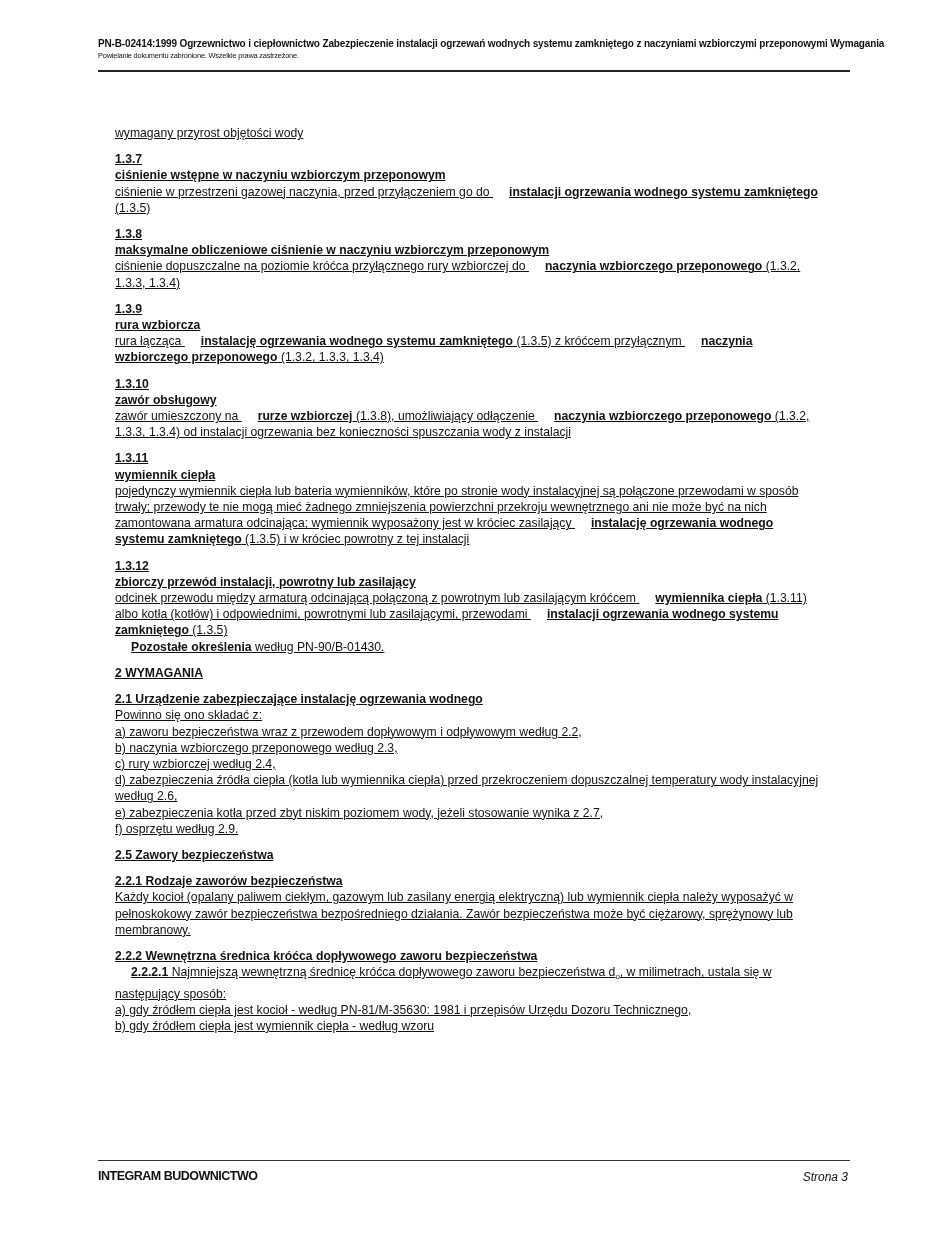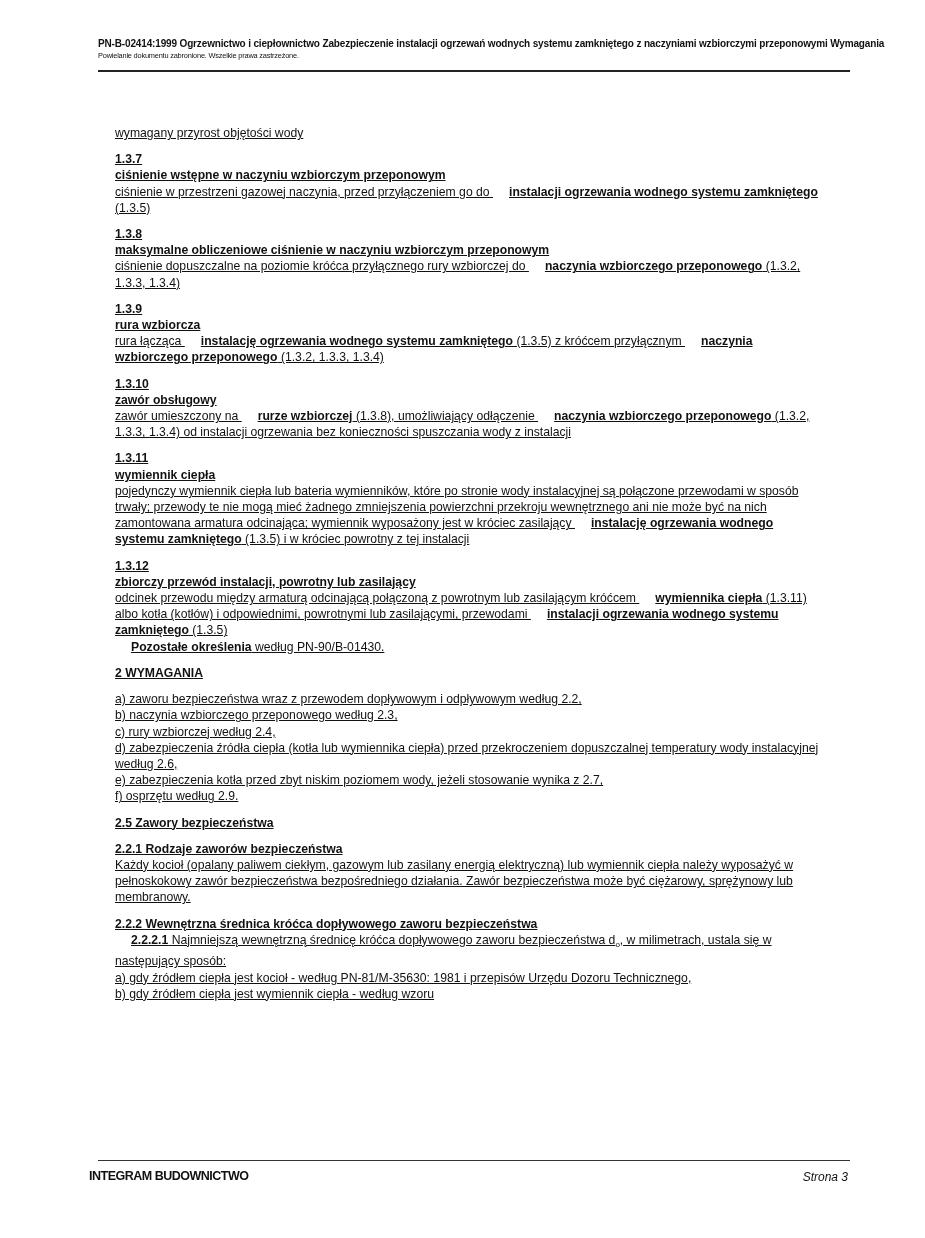--- a/index.html
+++ b/index.html
@@ -23,21 +23,21 @@
     font-size: 12.2px; line-height: 16.2px;
   }
   .content p { margin: 0; text-decoration: underline; }
   .gap { height: 10px; }
   .b { font-weight: bold; margin-left: 16px; }
   .u { text-decoration: underline; }
   .ftr-rule {
     position: absolute; left: 98px; top: 1160px; width: 752px; height: 1.4px; background: #333;
   }
   .ftr-left {
-    position: absolute; left: 89px; top: 1169px; font-size: 12.5px; font-weight: bold;
+    position: absolute; left: 98px; top: 1169px; font-size: 12.5px; font-weight: bold;
     letter-spacing: -0.5px;
   }
   .ftr-right {
     position: absolute; right: 77px; top: 1170px; font-size: 12px; font-style: italic;
   }
   sub { font-size: 8px; }
 </style>
 </head>
 <body>
 
@@ -89,20 +89,22 @@
     <p class="b">zbiorczy przewód instalacji, powrotny lub zasilający</p>
     <p><span>odcinek przewodu między armaturą odcinającą połączoną z powrotnym lub zasilającym króćcem </span><span class="b">wymiennika ciepła</span><span> (1.3.11) albo kotła (kotłów) i odpowiednimi, powrotnymi lub zasilającymi, przewodami </span><span class="b">instalacji ogrzewania wodnego systemu zamkniętego</span><span> (1.3.5)</span></p>
     <p><span class="b">Pozostałe określenia</span><span> według </span><span class="u">PN-90/B-01430</span><span>.</span></p>
   </div>
   <div class="gap"></div>
 
   <p class="b">2 WYMAGANIA</p>
   <div class="gap"></div>
 
   <div>
+    <p class="b">2.1 Urządzenie zabezpieczające instalację ogrzewania wodnego</p>
+    <p>Powinno się ono składać z:</p>
     <p>a) zaworu bezpieczeństwa wraz z przewodem dopływowym i odpływowym według 2.2,</p>
     <p>b) naczynia wzbiorczego przeponowego według 2.3,</p>
     <p>c) rury wzbiorczej według 2.4,</p>
     <p>d) zabezpieczenia źródła ciepła (kotła lub wymiennika ciepła) przed przekroczeniem dopuszczalnej temperatury wody instalacyjnej według 2.6,</p>
     <p>e) zabezpieczenia kotła przed zbyt niskim poziomem wody, jeżeli stosowanie wynika z 2.7,</p>
     <p>f) osprzętu według 2.9.</p>
   </div>
   <div class="gap"></div>
 
   <p class="b">2.5 Zawory bezpieczeństwa</p>

